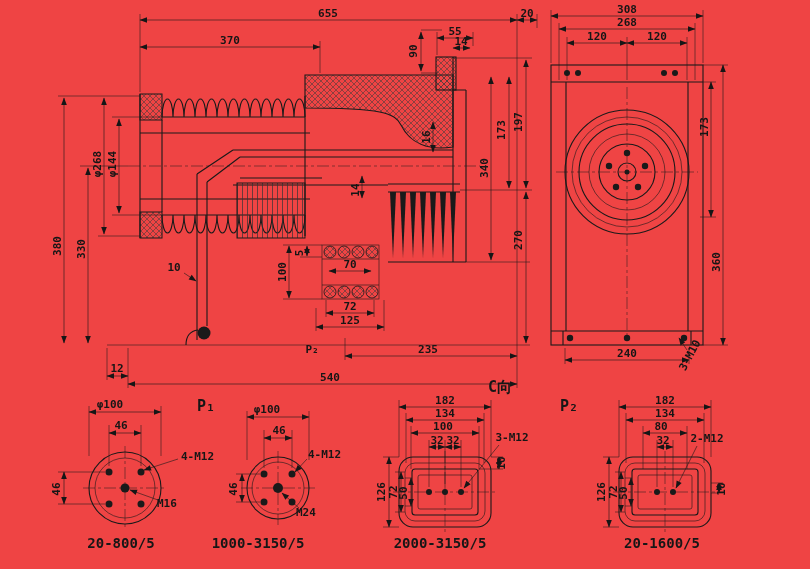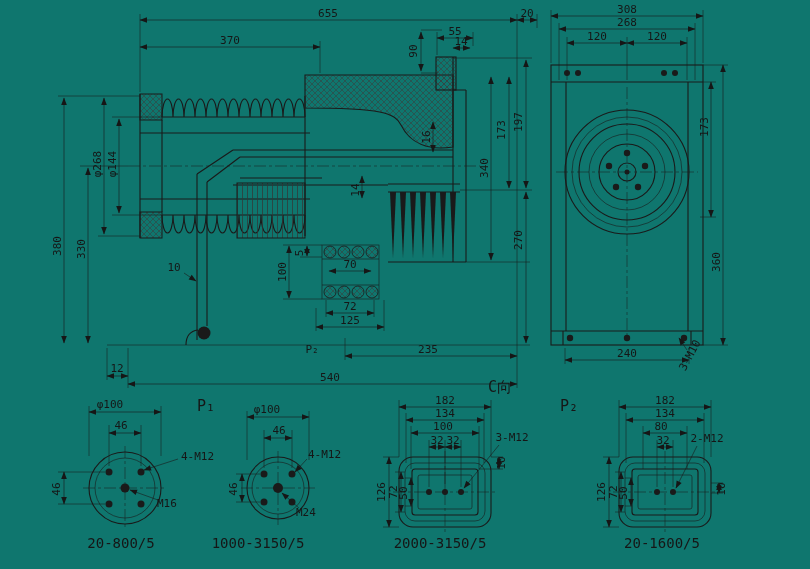--- a/index.html
+++ b/index.html
@@ -1,16 +1,16 @@
 <!DOCTYPE html>
 <html><head>
 <meta charset="utf-8">
 <style>
   html,body{margin:0;padding:0;background:#ffffff;}
-  .page{width:810px;height:569px;background:#0f766e;position:relative;overflow:hidden;}
+  .page{width:810px;height:569px;background:#ef4444;position:relative;overflow:hidden;font-weight:bold;}
   svg text{font-family:"DejaVu Sans Mono","Liberation Mono",monospace;fill:#161616;}
   .dt{font-size:11px;}
   .cap{font-size:14px;}
   .vl{font-size:15px;}
   .s1{stroke:#1a1a1a;stroke-width:1.1;fill:none;}
   .s0{stroke:#1a1a1a;stroke-width:0.6;fill:none;}
   .ext{stroke:#1a1a1a;stroke-width:0.55;fill:none;}
   .cl{stroke:#1a1a1a;stroke-width:0.5;fill:none;stroke-dasharray:12 3 3 3;}
   .mid{text-anchor:middle;}
 </style>

